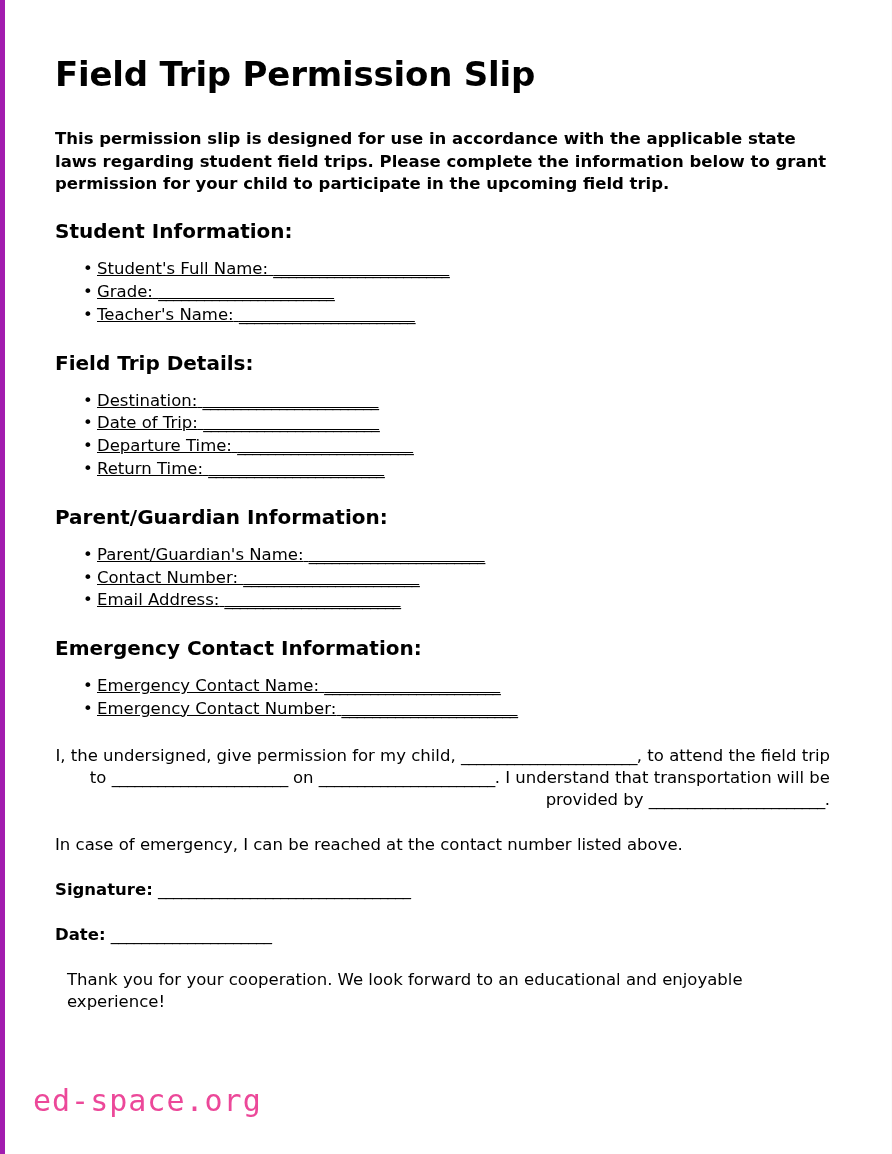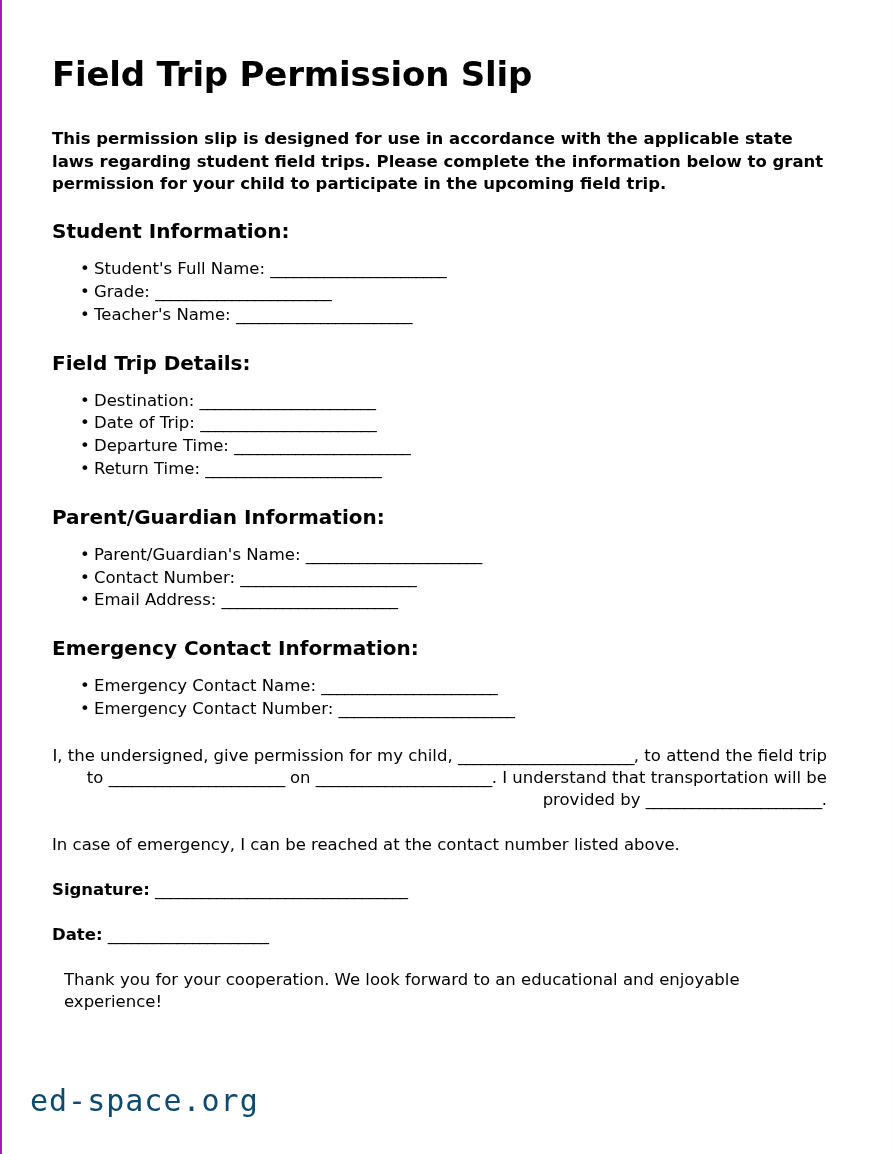--- a/index.html
+++ b/index.html
@@ -14,21 +14,21 @@
     font-family: "DejaVu Sans", sans-serif;
     color: #000000;
     overflow: hidden;
   }
   .page {
     position: absolute;
     left: 0; top: 0;
     width: 892px;
     height: 1154px;
     background: #ffffff;
-    border-left: 2px solid #a21caf;
+    border-left: 5px solid #a21caf;
     border-right: 1px solid #fbfbfb;
     box-sizing: border-box;
   }
   .content {
     position: absolute;
     left: 50px;
     top: 55px;
     width: 790px;
   }
   .doc-title {
@@ -61,20 +61,21 @@
     margin: 0 0 24px 0;
     padding: 0;
   }
   ul.field-list li {
     position: relative;
     font-size: 16.5px;
     line-height: 1.38;
     padding-left: 42px;
     margin: 0;
     white-space: nowrap;
+    text-decoration: underline;
   }
   ul.field-list li::before {
     content: "\2022";
     position: absolute;
     left: 28px;
     top: 0;
     font-size: 16.5px;
     line-height: 1.38;
   }
   .blank {
@@ -101,21 +102,21 @@
     line-height: 1.36;
     margin: 12px;
     width: 760px;
   }
   .watermark {
     position: absolute;
     left: 28px;
     top: 1083px;
     font-family: "DejaVu Sans Mono", monospace;
     font-size: 30px;
-    color: #0c4a6e;
+    color: #ec4899;
     letter-spacing: 1px;
     white-space: nowrap;
   }
 </style>
 </head>
 <body>
 
 <div class="page">
   <div class="content">
 

